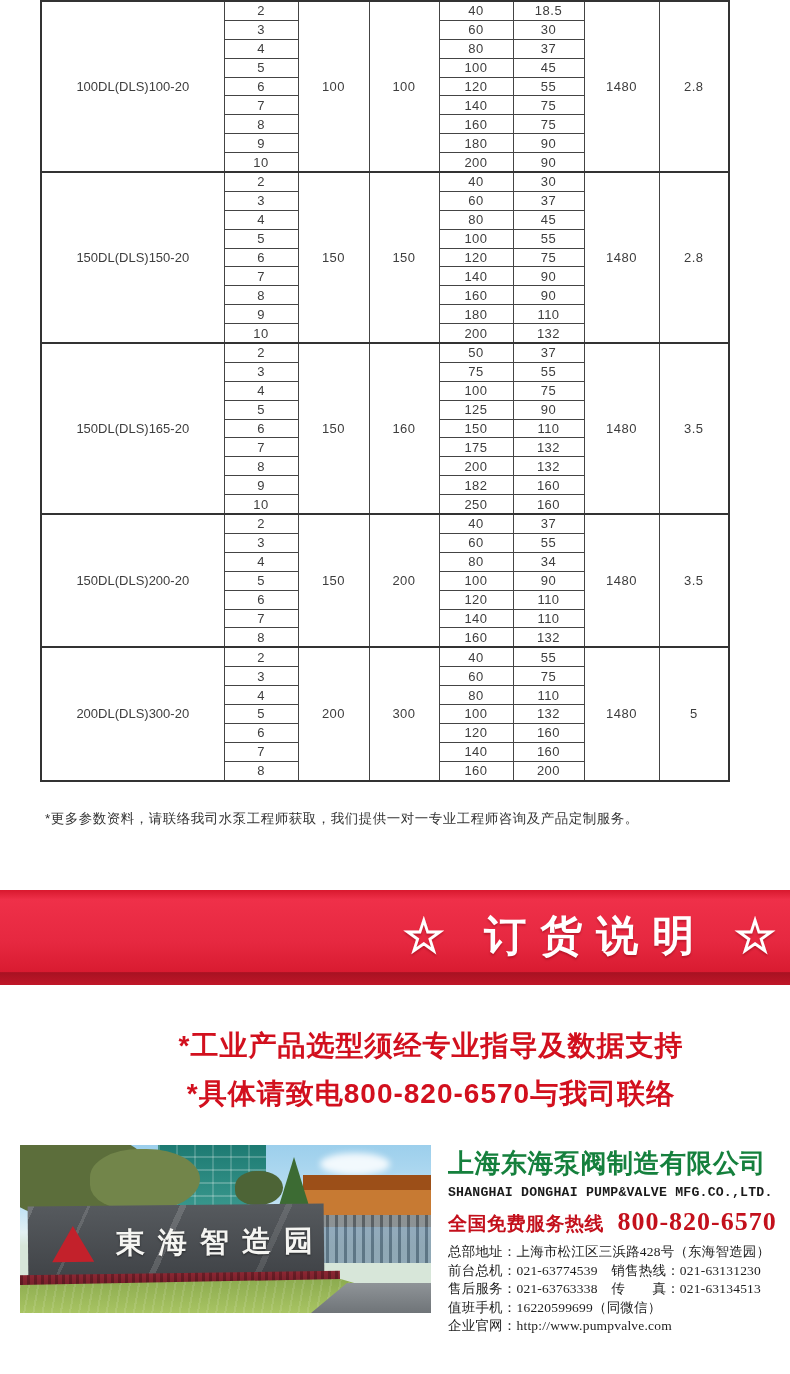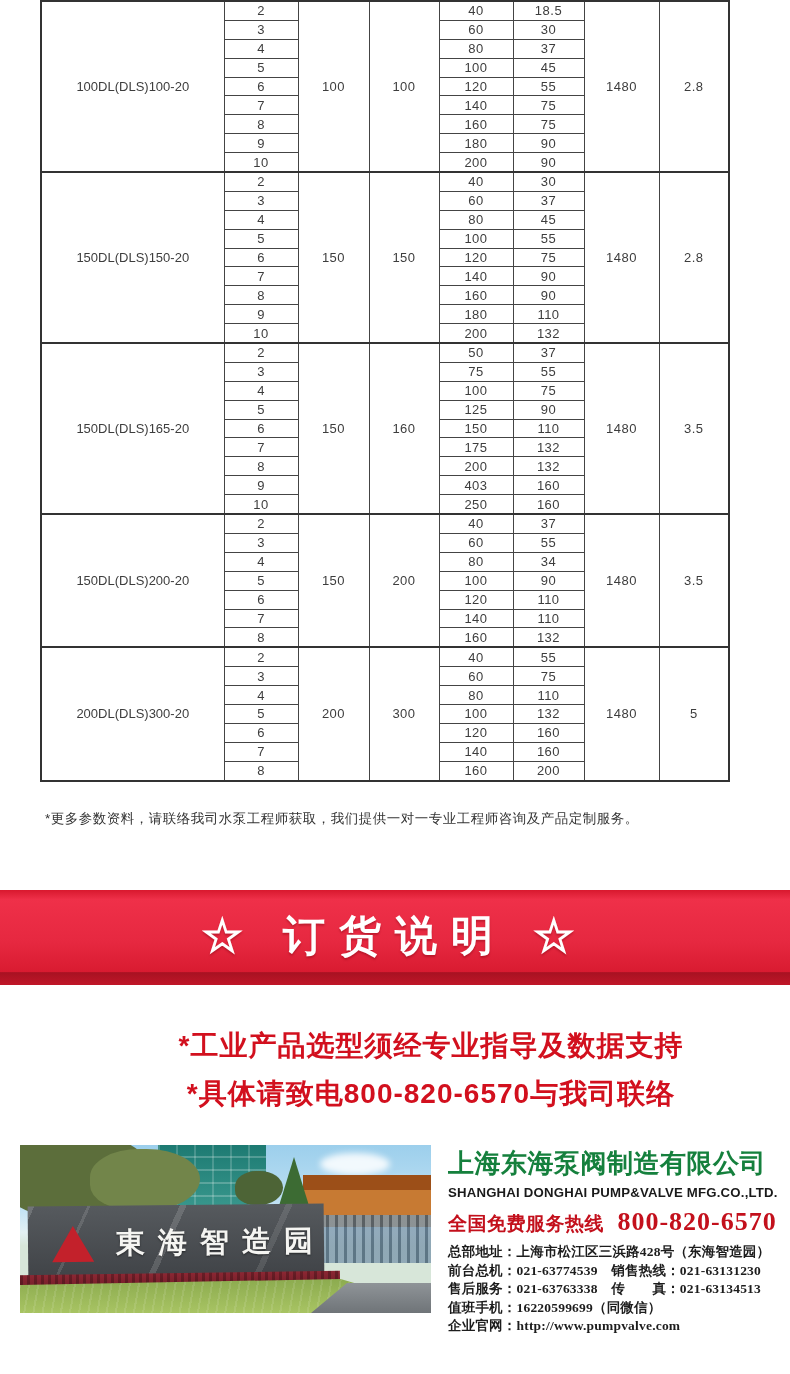--- a/index.html
+++ b/index.html
@@ -25,21 +25,21 @@
   
   .param-note{
     position:absolute;left:45px;top:810px;width:700px;
     font-size:13.5px;color:#333;letter-spacing:.5px;
   }
 
   
   .order-banner{
     position:absolute;left:0;top:890px;width:790px;height:95px;
     background:linear-gradient(180deg,#d8182e 0%,#ef3049 10%,#e62840 55%,#d91b31 86%,#a81222 87%,#c01628 100%);
-    display:flex;align-items:center;justify-content:center;
+    display:flex;align-items:center;justify-content:flex-end;
   }
   .order-banner .banner-title{
     color:#ffffff;font-size:42px;font-weight:bold;letter-spacing:14px;
     text-shadow:0 2px 2px rgba(140,10,25,.45);
     transform:translateY(-2px);white-space:nowrap;
   }
 
   
   .notice-block{position:absolute;left:0;top:1022px;width:790px;text-align:center;padding-left:36px;}
   .notice-line{
@@ -110,29 +110,29 @@
     position:absolute;right:0;bottom:0;width:120px;height:30px;
     background:linear-gradient(180deg,#8f9498,#6f7478);
     clip-path:polygon(30% 0,100% 0,100% 100%,0 100%);
   }
 
   .company-block{position:absolute;left:448px;top:1146px;width:335px;}
   .company-name{
     font-size:26px;font-weight:bold;color:#15803d;letter-spacing:.5px;white-space:nowrap;
   }
   .company-name-en{
-    font-family:Liberation Sans, sans-serif;font-weight:bold;font-size:13.2px;
+    font-family:Liberation Mono, monospace;font-weight:bold;font-size:13.2px;
     color:#1a1a1a;margin-top:4px;white-space:nowrap;letter-spacing:.2px;
   }
   .hotline-row{margin-top:7px;white-space:nowrap;color:#c3101c;font-weight:bold;}
   .hotline-label{font-size:19px;letter-spacing:.5px;}
   .hotline-number{font-family:Liberation Serif, serif;font-size:26px;margin-left:9px;letter-spacing:1px;}
   .contact-lines{margin-top:6px;}
   .contact-line{
-    font-family:"Liberation Serif",serif;font-weight:bold;font-size:13.5px;
+    font-family:"Liberation Serif",serif;font-weight:normal;font-size:13.5px;
     color:#1d1d1d;line-height:18.6px;white-space:nowrap;letter-spacing:.2px;
   }
 </style>
 </head>
 <body>
 
 <table class="spec-table">
   <colgroup>
     <col style="width:183px">
       <col style="width:74px">
@@ -279,21 +279,21 @@
         <td>175</td>
         <td>132</td>
       </tr>
       <tr>
         <td>8</td>
         <td>200</td>
         <td>132</td>
       </tr>
       <tr>
         <td>9</td>
-        <td>403</td>
+        <td>182</td>
         <td>160</td>
       </tr>
       <tr>
         <td>10</td>
         <td>250</td>
         <td>160</td>
       </tr>
       <tr class="group-first">
         <td class="model-cell" rowspan="7">150DL(DLS)200-20</td>
         <td>2</td>

